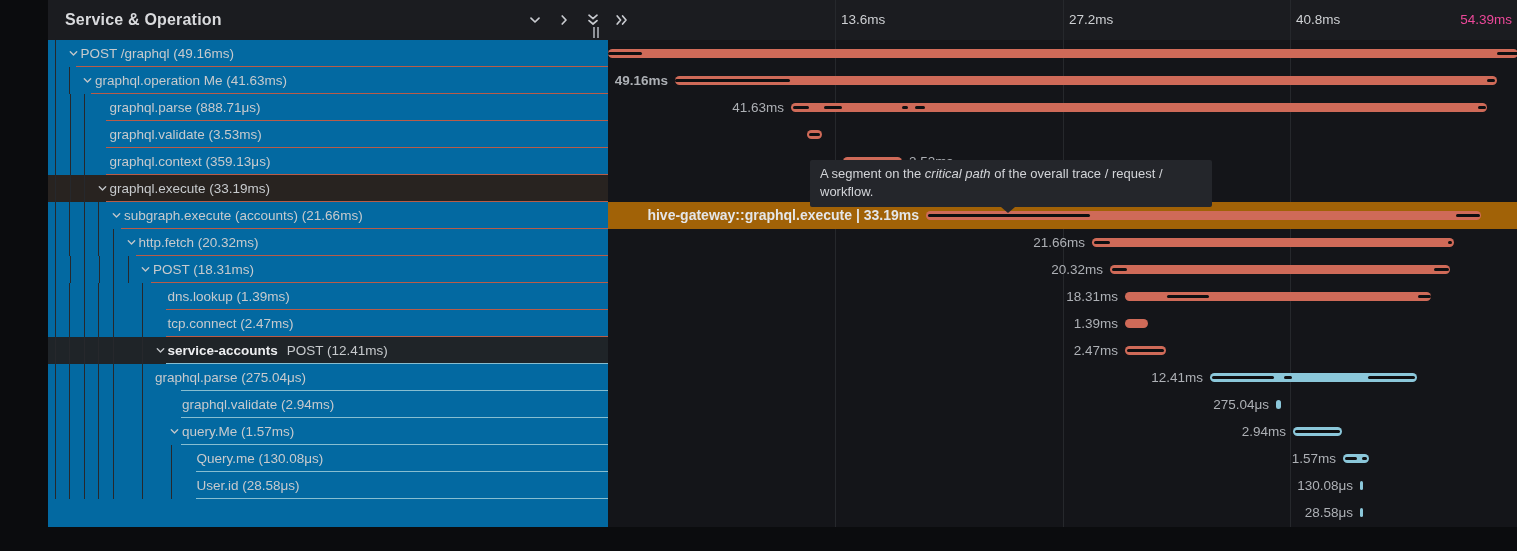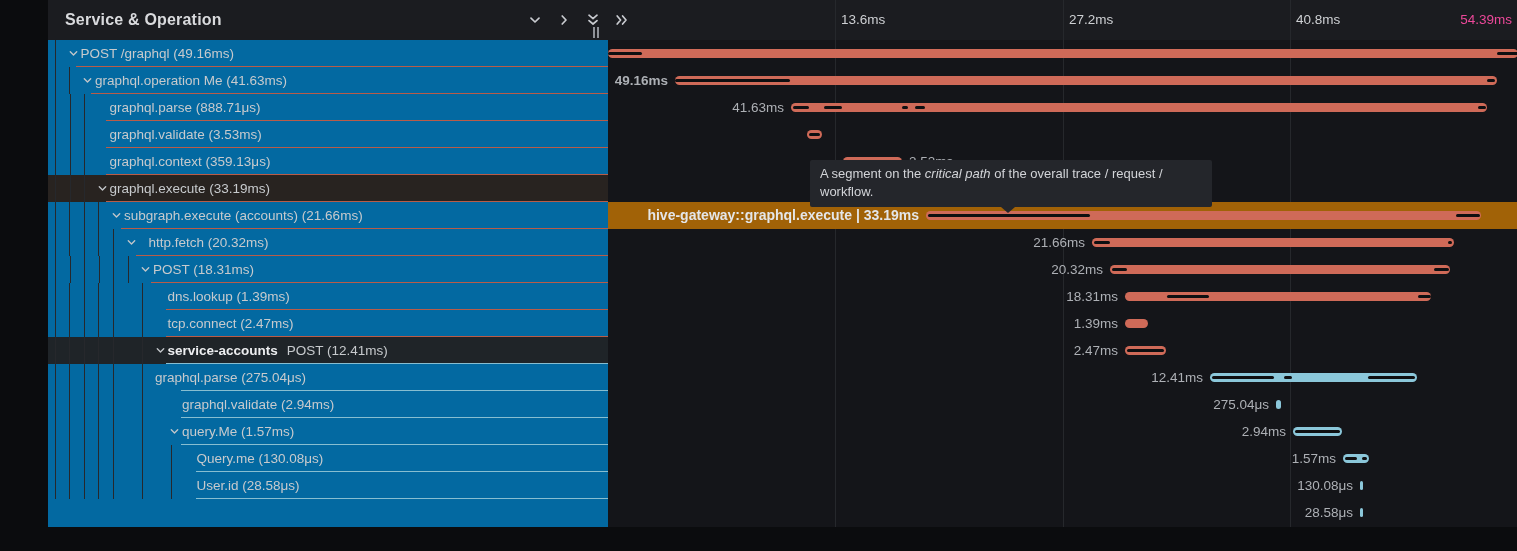--- a/index.html
+++ b/index.html
@@ -168,21 +168,21 @@
     <span class="guides" style="width: 60px;"></span>
     <span class="chev">
       <svg width="11" height="11" viewBox="0 0 12 12">
               <path d="M2.5 4.2l3.5 3.4 3.5-3.4" fill="none" stroke="currentColor" stroke-width="1.5" stroke-linecap="round" stroke-linejoin="round"></path>
             </svg>
     </span>
 
     <span class="op">subgraph.execute (accounts) (21.66ms)</span>
     <span class="rowline s" style="left: 73px;"></span>
   </div>
-        <div class="tree-row" style="padding-left: 76.5px; gap: 10px;">
+        <div class="tree-row" style="padding-left: 76.5px;">
     <span class="guides" style="width: 74.5px;"></span>
     <span class="chev">
       <svg width="11" height="11" viewBox="0 0 12 12">
               <path d="M2.5 4.2l3.5 3.4 3.5-3.4" fill="none" stroke="currentColor" stroke-width="1.5" stroke-linecap="round" stroke-linejoin="round"></path>
             </svg>
     </span>
 
     <span class="op">http.fetch (20.32ms)</span>
     <span class="rowline s" style="left: 88px;"></span>
   </div>

